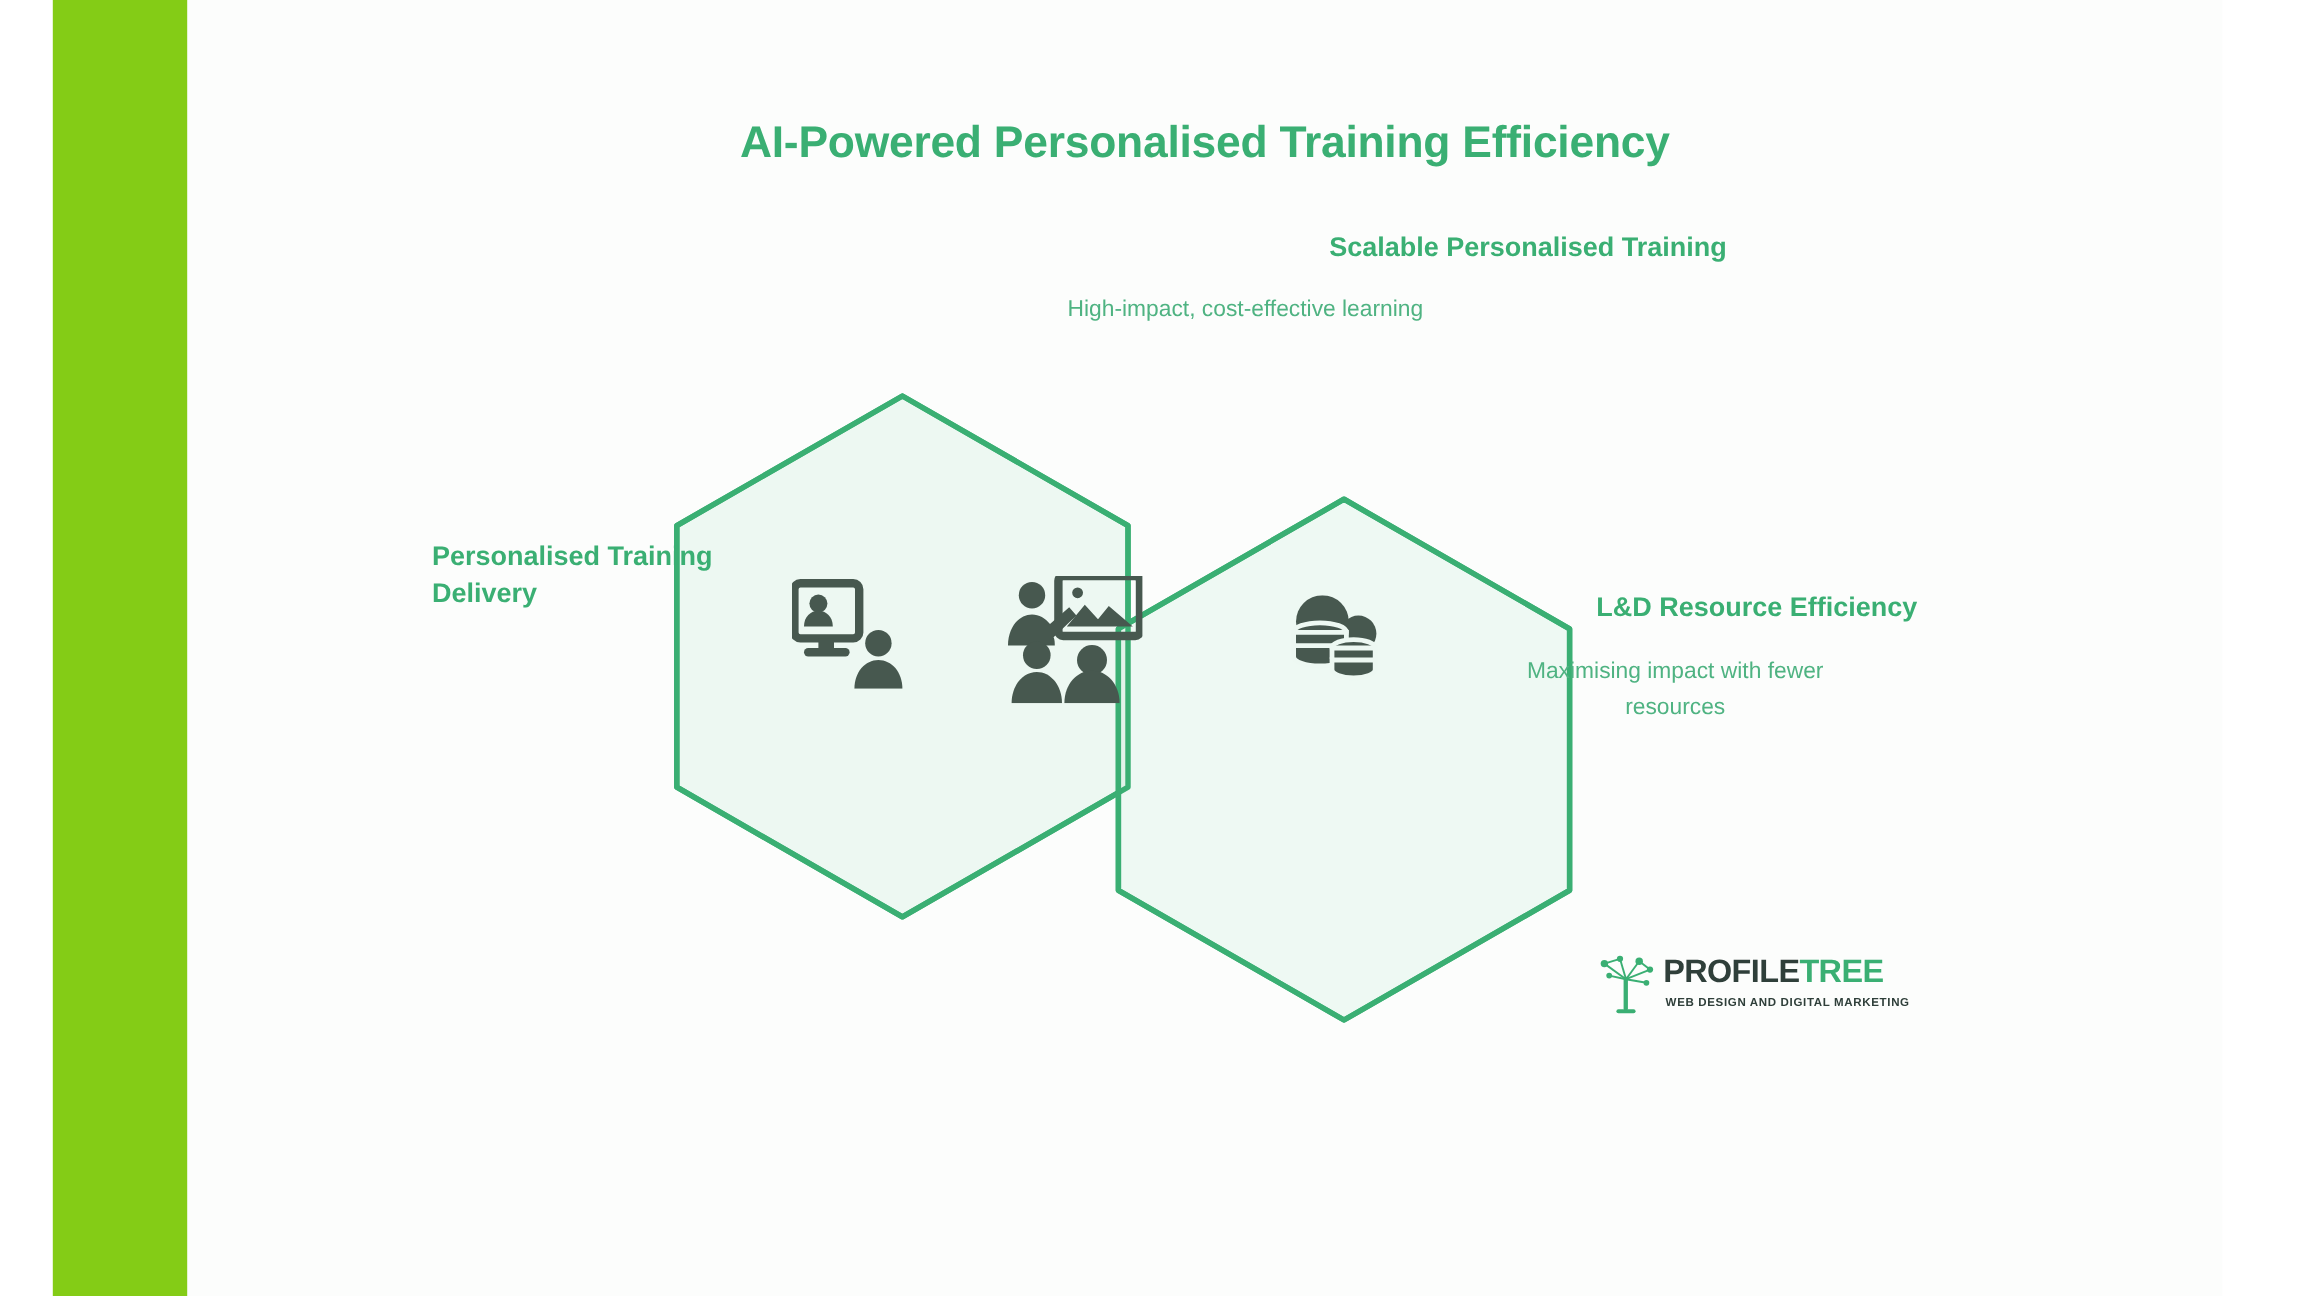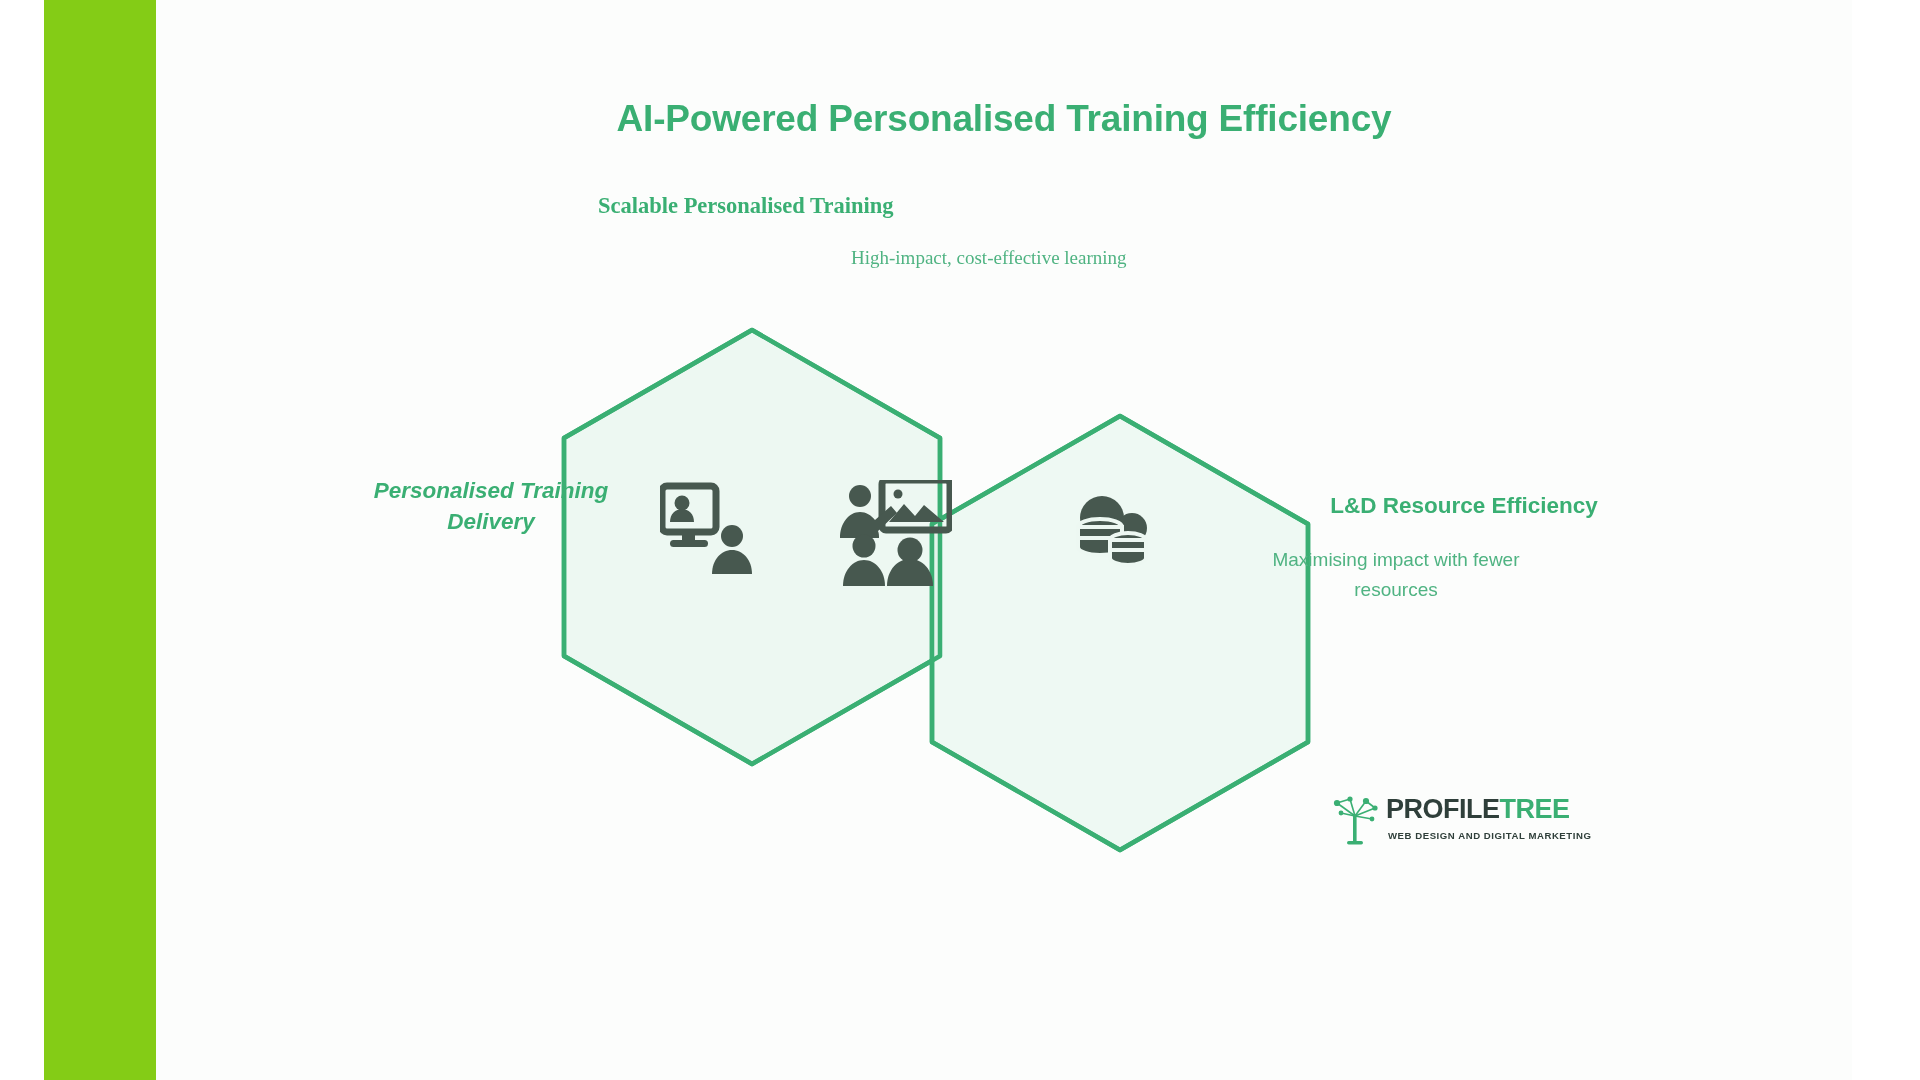--- a/index.html
+++ b/index.html
@@ -40,26 +40,26 @@
 
   
   .lbl-head{
     font-size:22.5px;font-weight:bold;color:#3AAF73;line-height:31px;
   }
   .lbl-sub{
     font-size:19px;font-weight:normal;color:#4FB382;line-height:30px;
   }
 
   #top-label{
-    position:absolute;left:442px;top:190px;width:826px;text-align:left;font-family:Liberation Serif, serif;
+    position:absolute;left:457px;top:190px;width:826px;text-align:right;
   }
   #top-label .lbl-sub{margin-top:22px;}
 
   #left-label{
-    position:absolute;left:96px;top:475px;width:370px;text-align:center;font-style:italic;
+    position:absolute;left:96px;top:448px;width:370px;text-align:left;
   }
   #left-label .lbl-sub{margin-top:26px;}
 
   #right-label{
     position:absolute;left:1108px;top:490px;width:400px;text-align:center;
   }
   #right-label .lbl-sub{margin-top:24px;}
 
   
   #logo{

